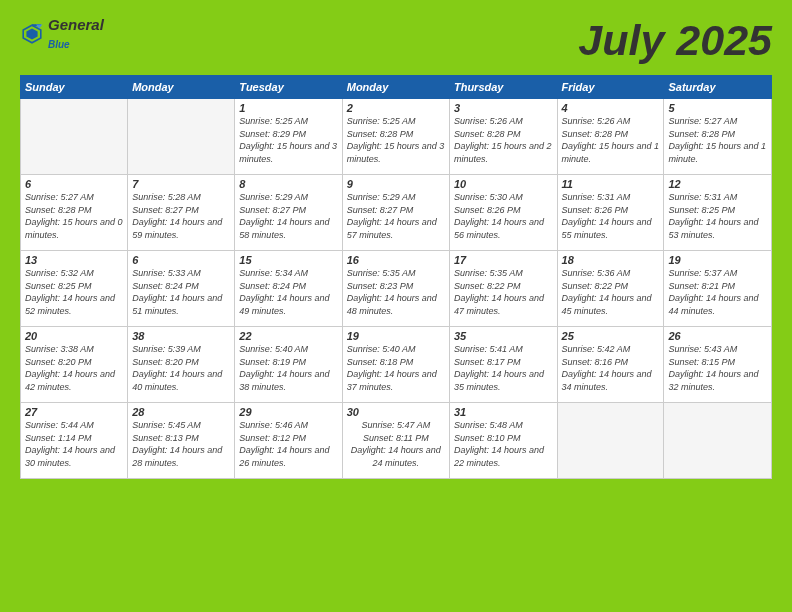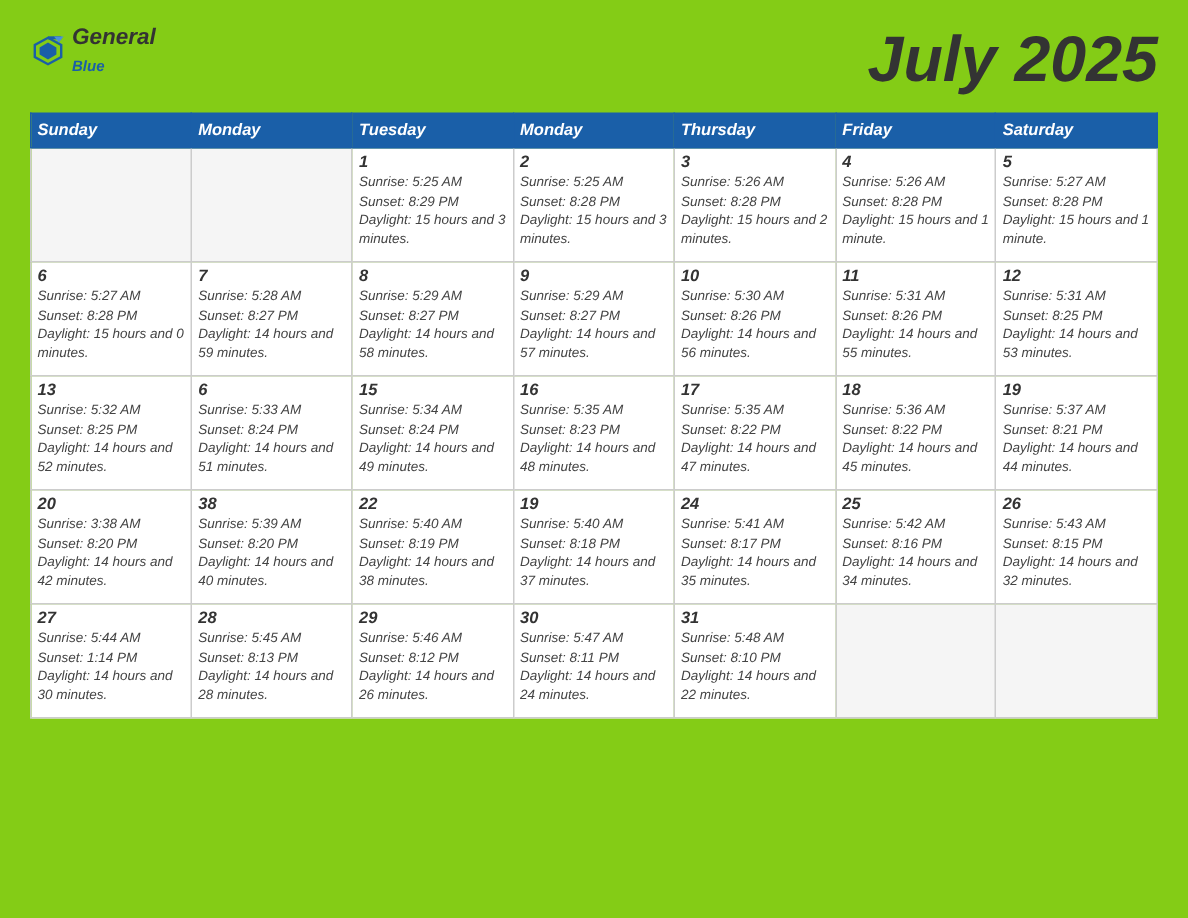--- a/index.html
+++ b/index.html
@@ -272,21 +272,21 @@
 Sunset: 8:19 PM
 Daylight: 14 hours and 38 minutes.</div>
           </td>
           <td>
             <div class="day-number">19</div>
             <div class="day-detail" style="white-space: pre-line;">Sunrise: 5:40 AM
 Sunset: 8:18 PM
 Daylight: 14 hours and 37 minutes.</div>
           </td>
           <td>
-            <div class="day-number">24</div>
+            <div class="day-number">35</div>
             <div class="day-detail" style="white-space: pre-line;">Sunrise: 5:41 AM
 Sunset: 8:17 PM
 Daylight: 14 hours and 35 minutes.</div>
           </td>
           <td>
             <div class="day-number">25</div>
             <div class="day-detail" style="white-space: pre-line;">Sunrise: 5:42 AM
 Sunset: 8:16 PM
 Daylight: 14 hours and 34 minutes.</div>
           </td>
@@ -311,21 +311,21 @@
 Daylight: 14 hours and 28 minutes.</div>
           </td>
           <td>
             <div class="day-number">29</div>
             <div class="day-detail" style="white-space: pre-line;">Sunrise: 5:46 AM
 Sunset: 8:12 PM
 Daylight: 14 hours and 26 minutes.</div>
           </td>
           <td>
             <div class="day-number">30</div>
-            <div class="day-detail" style="white-space: pre-line;">Sunrise: 5:47 AM
+            <div class="day-detail" style="white-space: pre-line; text-align: center;">Sunrise: 5:47 AM
 Sunset: 8:11 PM
 Daylight: 14 hours and 24 minutes.</div>
           </td>
           <td>
             <div class="day-number">31</div>
             <div class="day-detail" style="white-space: pre-line;">Sunrise: 5:48 AM
 Sunset: 8:10 PM
 Daylight: 14 hours and 22 minutes.</div>
           </td>
           <td class="empty"></td>

